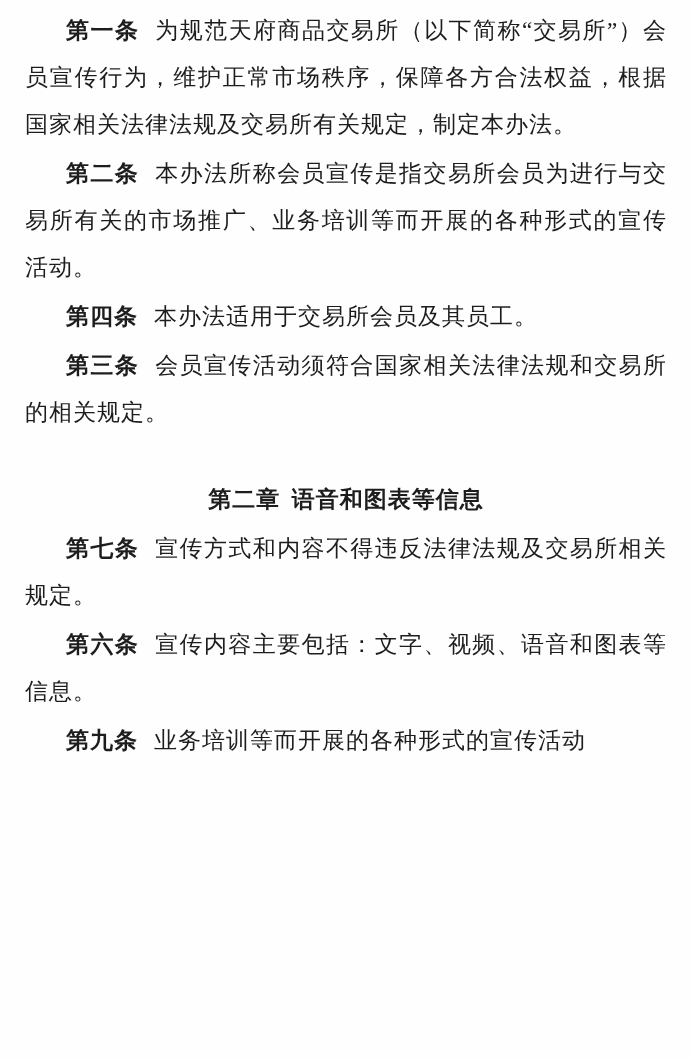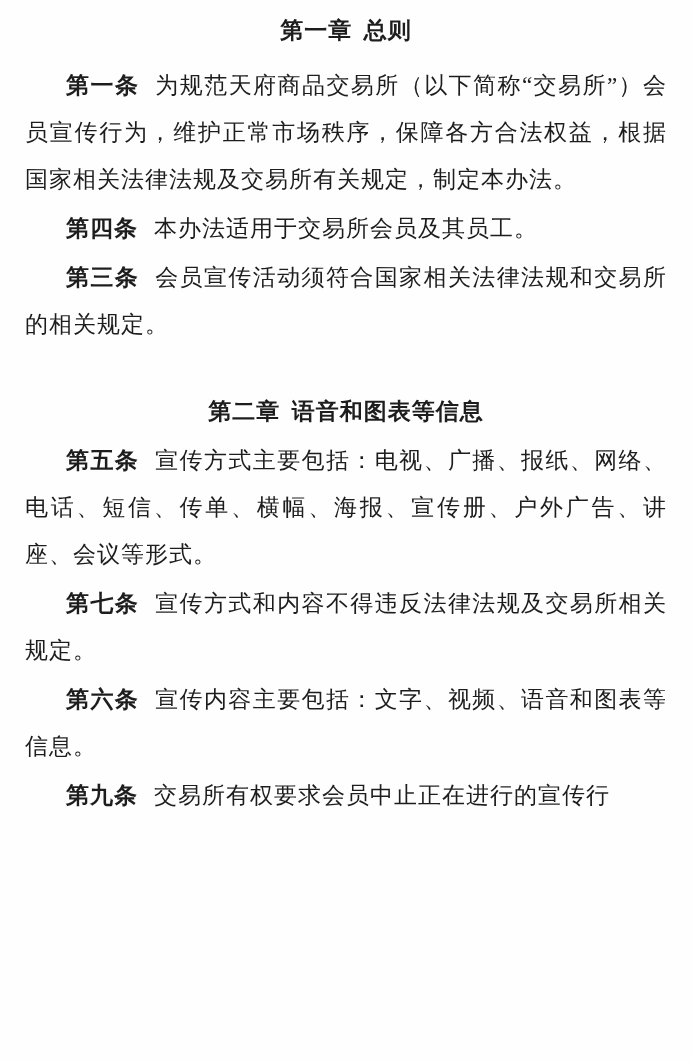--- a/index.html
+++ b/index.html
@@ -47,50 +47,49 @@
     margin-right: 16px;
     white-space: nowrap;
   }
 </style>
 </head>
 <body>
 
 <div class="page">
 
   <section>
-    <h2 class="chapter-title">第一章 总则</h2>
 
     <p class="article">
       <span class="art-label">第一条</span><span class="art-text">为规范天府商品交易所（以下简称“交易所”）会员宣传行为，维护正常市场秩序，保障各方合法权益，根据国家相关法律法规及交易所有关规定，制定本办法。</span>
     </p>
 
+    <p class="article">
+      <span class="art-label">第二条</span><span class="art-text">本办法所称会员宣传是指交易所会员为进行与交易所有关的市场推广、业务培训等而开展的各种形式的宣传活动。</span>
+    </p>
 
     <p class="article">
       <span class="art-label">第四条</span><span class="art-text">本办法适用于交易所会员及其员工。</span>
     </p>
 
     <p class="article">
       <span class="art-label">第三条</span><span class="art-text">会员宣传活动须符合国家相关法律法规和交易所的相关规定。</span>
     </p>
   </section>
 
   <section>
     <h2 class="chapter-title second">第二章 语音和图表等信息</h2>
 
-    <p class="article">
-      <span class="art-label">第五条</span><span class="art-text">宣传方式主要包括：电视、广播、报纸、网络、电话、短信、传单、横幅、海报、宣传册、户外广告、讲座、会议等形式。</span>
-    </p>
 
     <p class="article">
       <span class="art-label">第七条</span><span class="art-text">宣传方式和内容不得违反法律法规及交易所相关规定。</span>
     </p>
 
     <p class="article">
       <span class="art-label">第六条</span><span class="art-text">宣传内容主要包括：文字、视频、语音和图表等信息。</span>
     </p>
 
 
     <p class="article">
-      <span class="art-label">第九条</span><span class="art-text">交易所有权要求会员中止正在进行的宣传行</span>
+      <span class="art-label">第九条</span><span class="art-text">业务培训等而开展的各种形式的宣传活动</span>
     </p>
   </section>
 
 </div>
 
 </body></html>

